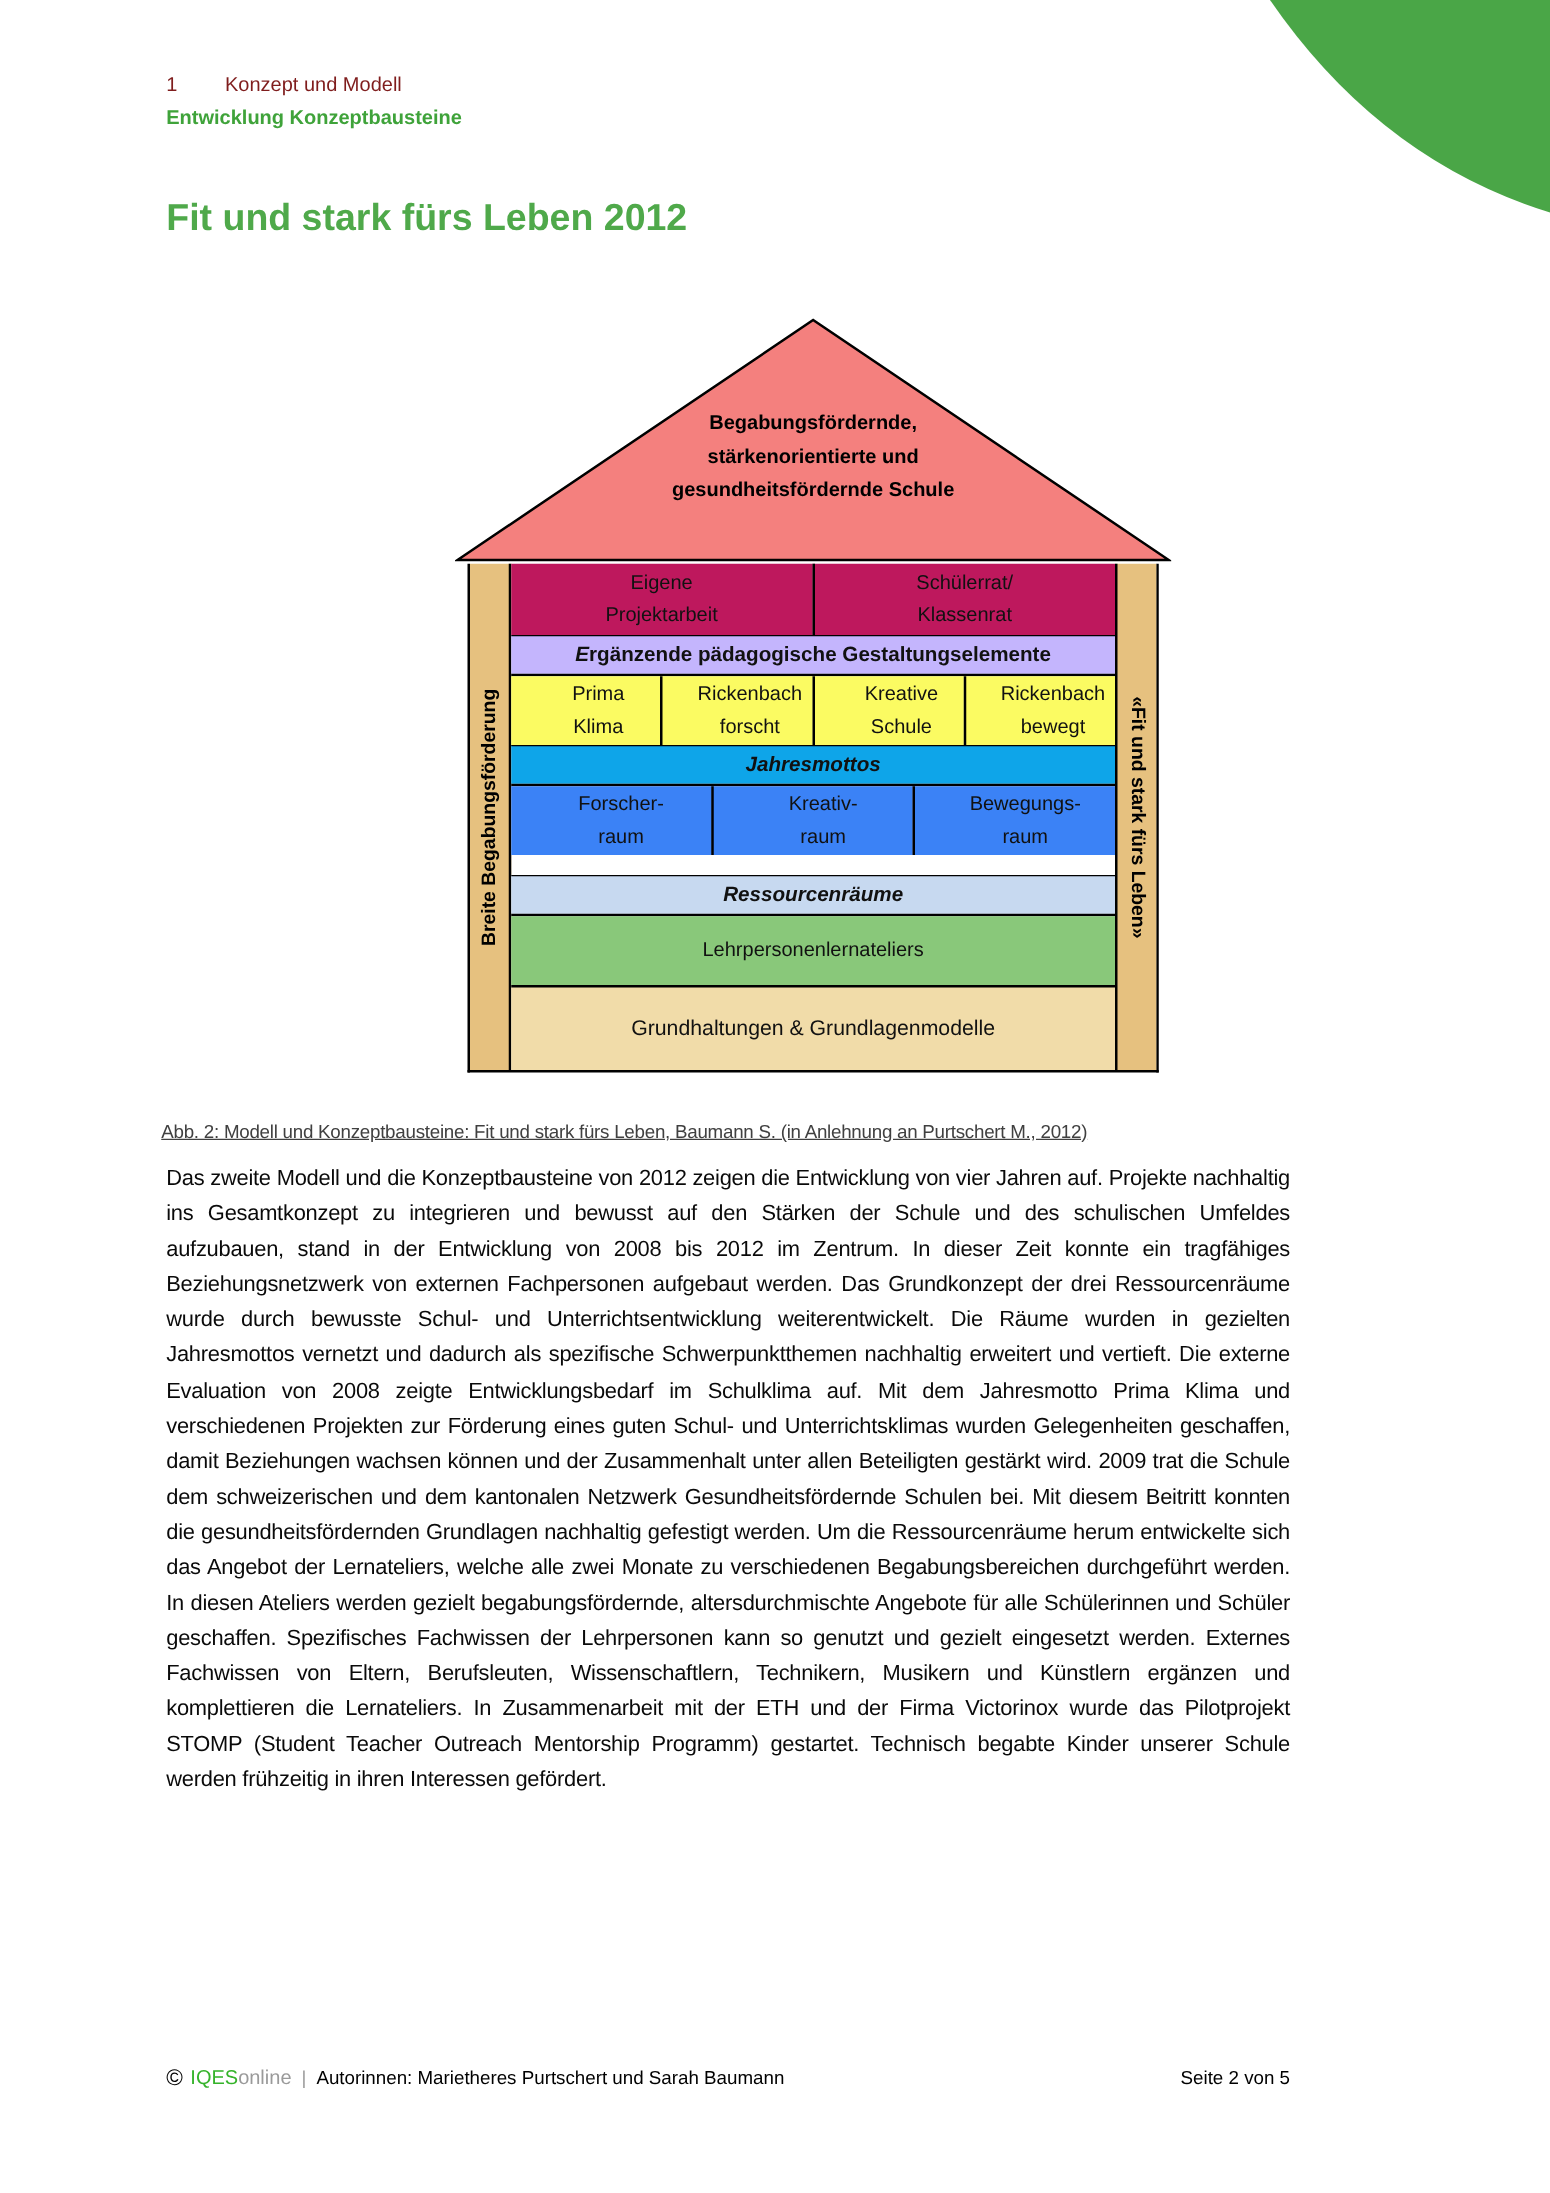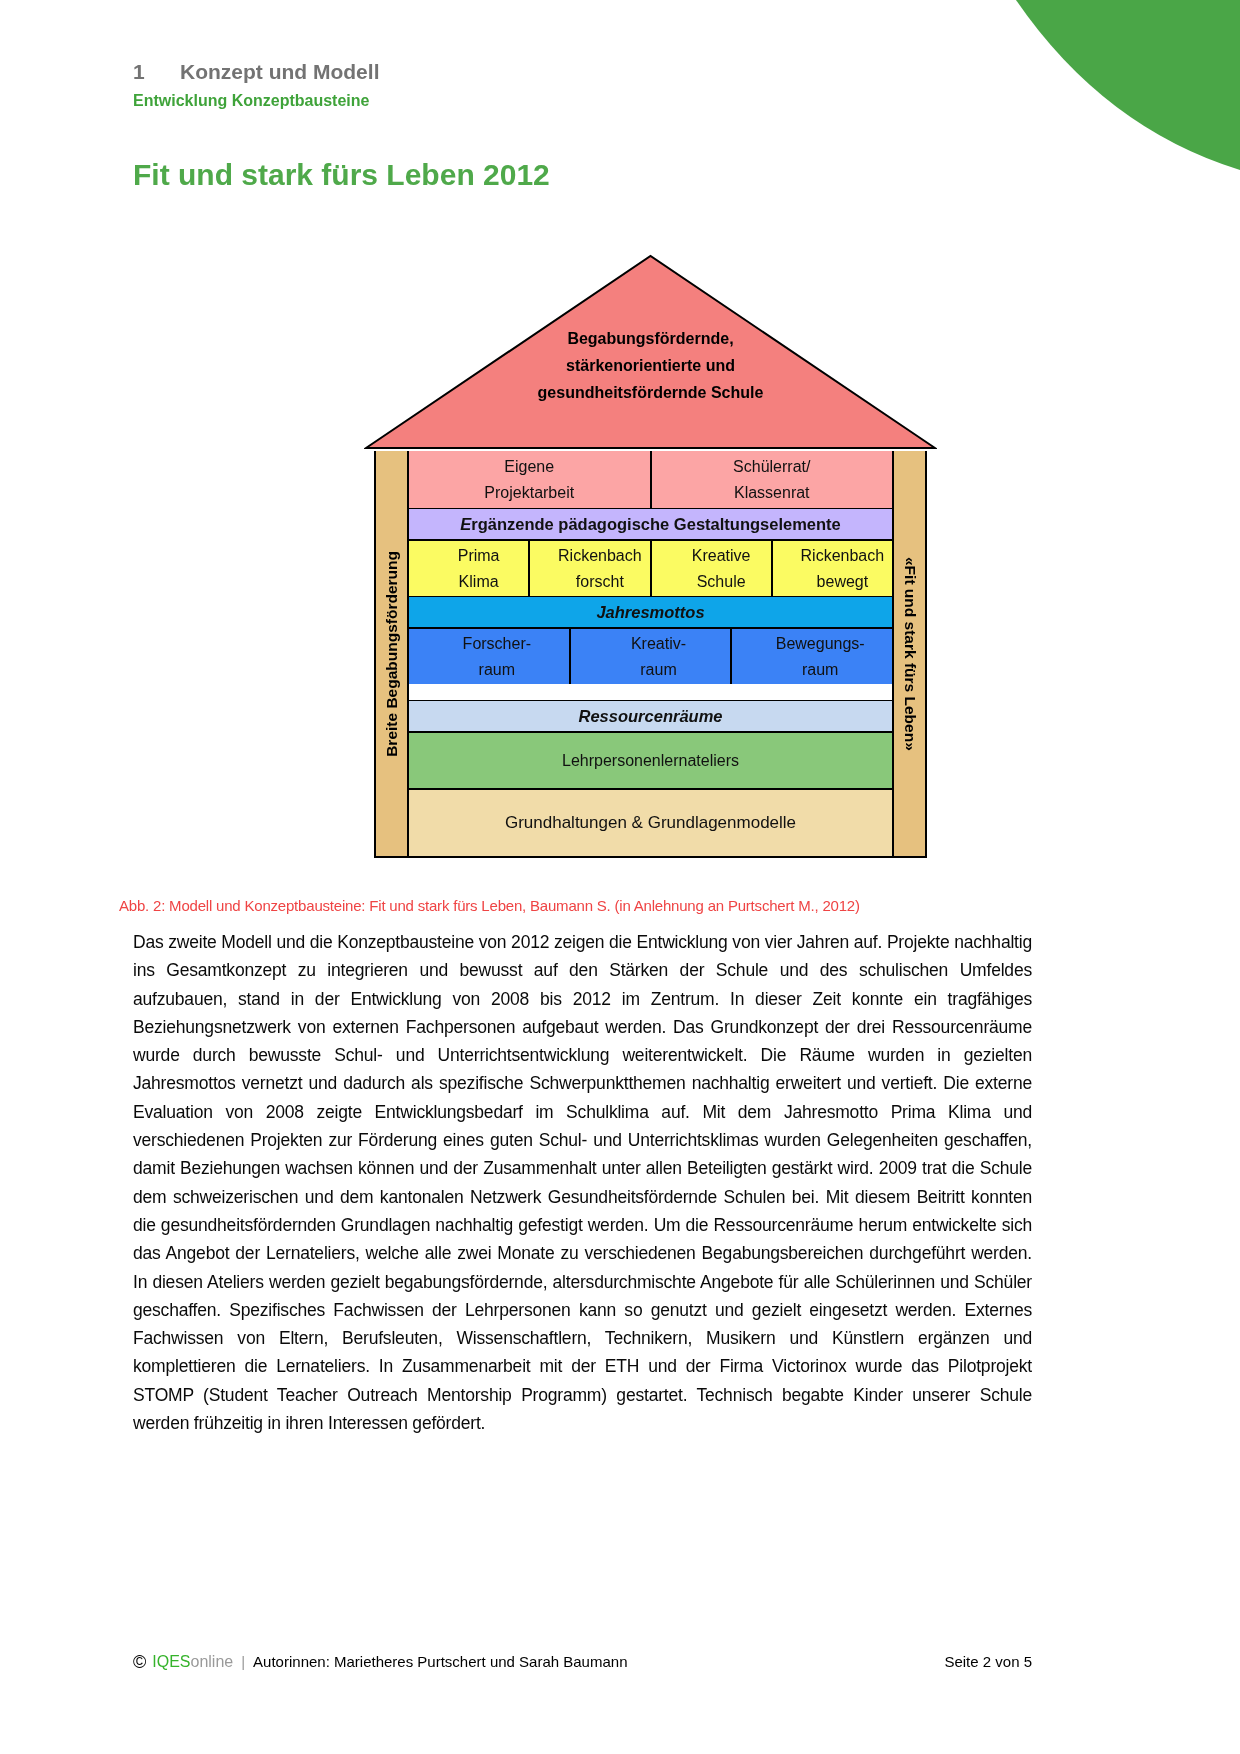--- a/index.html
+++ b/index.html
@@ -7,21 +7,21 @@
   body {
     width:1240px; height:1754px; position:relative;
     font-family:"Liberation Sans", sans-serif; color:#111;
     overflow:hidden;
   }
   
   .corner-svg { position:absolute; top:0; right:0; display:block; }
 
   
   .doc-header { position:absolute; left:133px; top:60px; }
-  .doc-header .line1 { font-size:21px; font-weight:bold; color:#737373; }
+  .doc-header .line1 { font-size:16px; font-weight:normal; color:#7f1d1d; }
   .doc-header .line1 .num { display:inline-block; width:47px; }
   .doc-header .line2 { margin-top:8px; font-size:16px; font-weight:bold; color:#3fa33a; }
 
   .page-title { position:absolute; left:133px; top:158px; font-size:30px; color:#4fa94a; letter-spacing:0; }
 
   
   .house { position:absolute; left:364px; top:253px; width:573px; }
   .roof { position:relative; width:573px; height:198px; }
   .roof svg { display:block; }
   .roof-text { position:absolute; left:0; right:0; top:72px; text-align:center;
@@ -40,32 +40,32 @@
   .cell { flex:1; display:flex; flex-direction:column; justify-content:center;
           text-align:center; font-size:16px; line-height:26px; }
   .cell + .cell { border-left:2px solid #000; }
   .band { align-items:center; justify-content:center; font-weight:bold; font-style:italic;
           font-size:16.5px; display:flex; }
   .band .band-inner { display:block; width:100%; text-align:center; }
   .band.upright { font-style:normal; }
   .band.upright .band-inner::first-letter { font-style:italic; }
   .row.base { height:68px; border-top:2px solid #000; display:flex; align-items:center;
               justify-content:center; font-weight:normal; font-size:17px; background:#f1dca9; }
-  .bg-gray-cell  { background:#fca5a5; }
+  .bg-gray-cell  { background:#be185d; }
   .bg-gray-band  { background:#c4b5fd; }
   .bg-yellow-cell{ background:#fbfb62;padding-left:20px; }
   .bg-yellow-band{ background:#0ea5e9;justify-content:center; }
   .bg-blue-cell  { background:#3b82f6;padding-left:16px; }
   .bg-blue-band  { background:#c7d9f0;margin-top:16px; }
   .bg-green-cell { background:#89c87a; }
   .bg-green-band { background:#bce2b1; }
 
   
-  .caption { position:absolute; left:119px; top:897px; width:900px;
-             font-size:15px; letter-spacing:-0.2px; color:#ef4444; }
+  .caption { position:absolute; left:129px; top:897px; width:900px;
+             font-size:15px; letter-spacing:-0.2px; color:#404040;text-decoration:underline; }
   .body-text { position:absolute; left:133px; top:928px; width:899px;
                font-size:17.5px; line-height:28.3px; text-align:justify;
                letter-spacing:-0.2px; color:#0a0a0a; }
 
   
   .footer { position:absolute; left:133px; top:1652px; width:899px;
             display:flex; justify-content:space-between; align-items:baseline;
             font-size:15px; color:#000; }
   .footer .left { display:flex; align-items:baseline; gap:6px; }
   .copyright { font-size:18px; line-height:1; position:relative; top:1px; }

